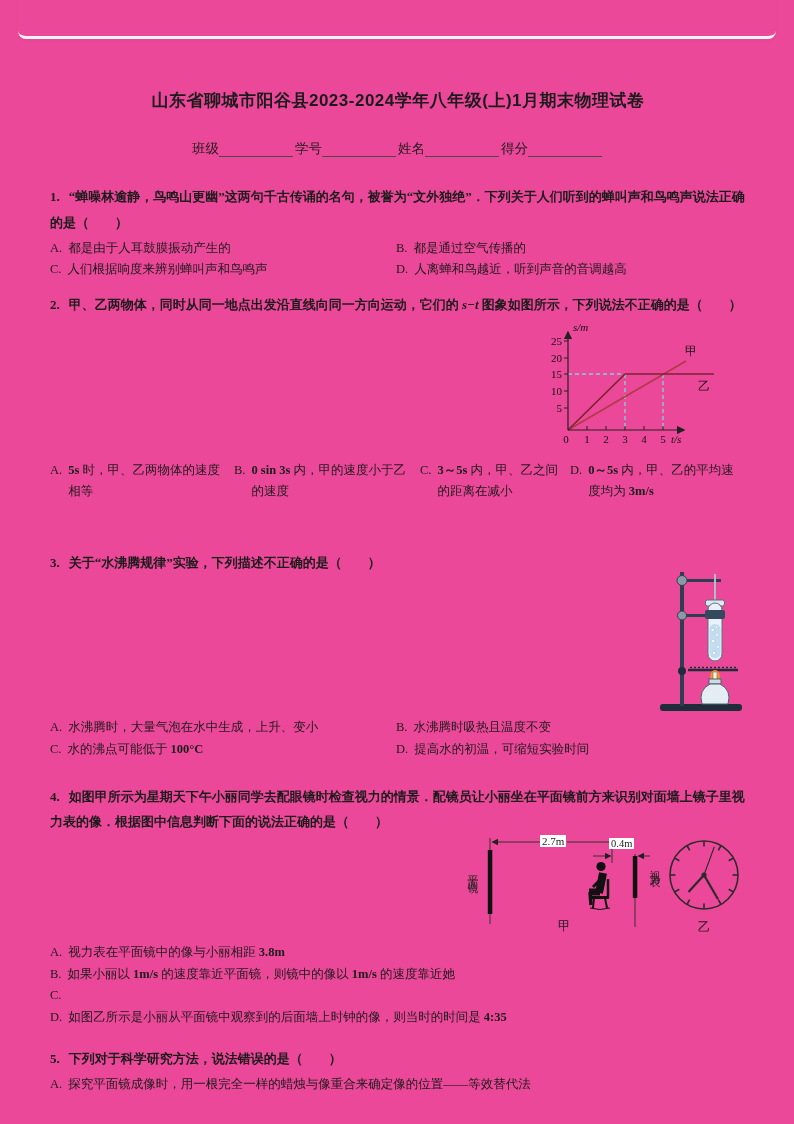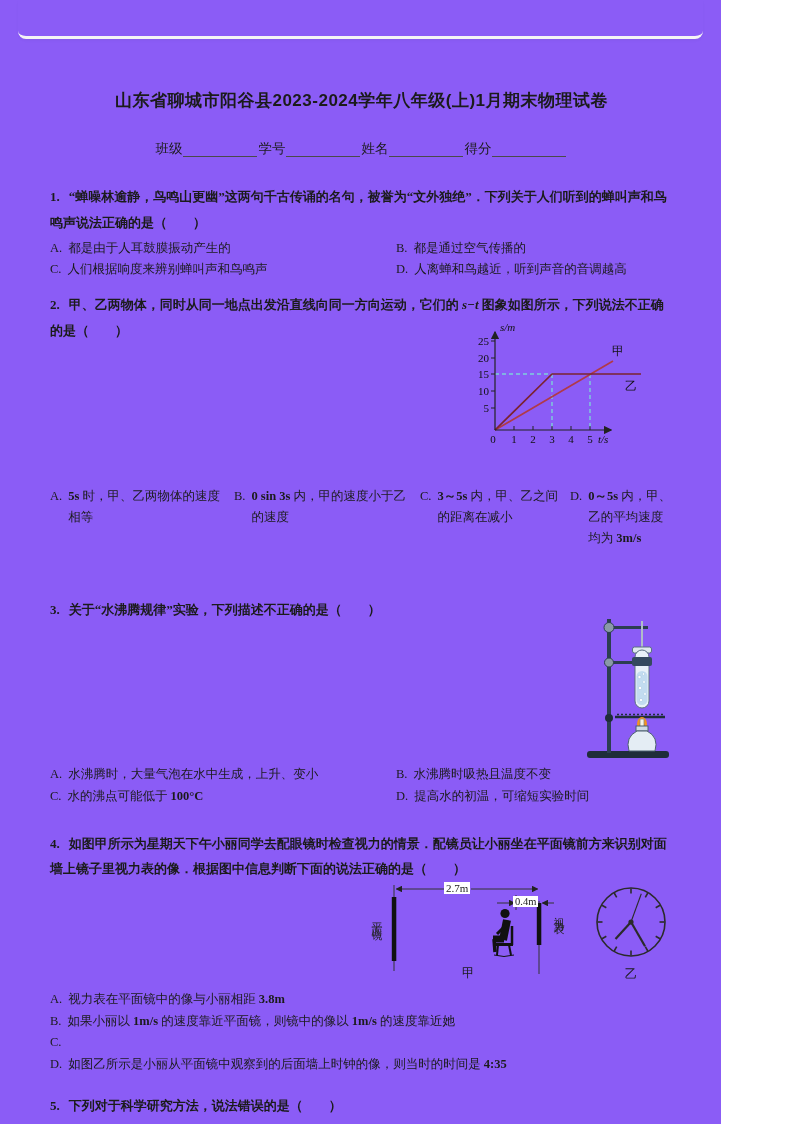--- a/index.html
+++ b/index.html
@@ -1,16 +1,16 @@
 <!DOCTYPE html>
 <html><head>
 <meta charset="utf-8">
 <style>
   html,body{margin:0;padding:0;background:#fff;}
-  .page{width:721px;height:1124px;position:relative;background:#8b5cf6;overflow:hidden;
+  .page{width:794px;height:1124px;position:relative;background:#ec4899;overflow:hidden;
         font-family:"Liberation Serif","DejaVu Serif",serif;color:#1b1b1b;}
   .topbar{height:36px;margin:0 18px;border-bottom:3px solid #f4f4f4;border-radius:0 0 8px 8px;
           box-shadow:0 2px 3px rgba(0,0,0,0.03);}
   .content{padding:0 48px 0 50px;}
   .title{margin:50px 0 0;text-align:center;font-family:"Liberation Sans","DejaVu Sans",sans-serif;
          font-size:17px;font-weight:bold;letter-spacing:.5px;}
   .inforow{display:flex;justify-content:center;margin-top:27px;font-size:13.5px;height:18px;}
   .field{display:flex;align-items:flex-end;}
   .field .flabel{line-height:16px;}
   .blank{display:inline-block;width:74px;border-bottom:1.3px solid #4a4a4a;height:15px;margin-right:2px;}
@@ -28,28 +28,28 @@
   .row4 .o1{width:184px;padding-right:8px;box-sizing:border-box;}
   .row4 .o2{width:186px;padding-right:10px;box-sizing:border-box;}
   .row4 .o3{width:150px;padding-right:8px;box-sizing:border-box;}
   .row4 .o4{flex:1;}
   .q3{margin-top:48px;}
   .q3 .appbox{position:absolute;top:16px;right:0;}
   .q3 .grid2{margin-top:140px;}
   .q3 .opt{line-height:22px;}
   .q4{margin-top:24px;}
   .q4 .stem{line-height:25px;}
-  .figrow{display:flex;justify-content:flex-end;align-items:flex-start;gap:23px;margin-top:0;height:100px;}
+  .figrow{display:flex;justify-content:flex-end;align-items:flex-start;gap:0;margin-top:0;height:100px;}
   .scene{position:relative;width:200px;height:100px;}
   .scene .vlabel{position:absolute;writing-mode:vertical-rl;font-size:11px;letter-spacing:3px;color:#222;}
   .scene .mirrorlbl{left:3px;top:33px;}
   .scene .chartlbl{right:0px;top:27px;}
   .scene .dimlbl{position:absolute;background:#fff;font-size:11px;padding:0 2px;color:#222;}
   .scene .d27{left:78px;top:1px;}
-  .scene .d04{left:147px;top:15px;font-size:10.5px;}
+  .scene .d04{left:147px;top:4px;font-size:10.5px;}
   .scene .cap{position:absolute;left:96px;top:84px;font-size:12.5px;}
   .clockbox{width:84px;text-align:center;margin-top:3px;}
   .clockbox .cap{font-size:12.5px;margin-top:2px;}
   .optlist{margin-top:8px;}
   .optlist .opt{line-height:21.5px;}
   .q5{margin-top:18px;}
   .q5 .optlist{margin-top:2px;}
   .dash{stroke:#7ecfdb;stroke-width:1.4;stroke-dasharray:4 3;fill:none;}
   .jia{stroke:#b03a48;stroke-width:1.7;fill:none;}
   .yi{stroke:#7b2430;stroke-width:1.7;fill:none;}
@@ -331,17 +331,18 @@
             <span class="otext">如图乙所示是小丽从平面镜中观察到的后面墙上时钟的像，则当时的时间是 <b>4:35</b></span>
           </div>
       </div>
     </section>
 
     <section class="q q5">
       <p class="stem"><span class="qnum">5.</span><span>下列对于科学研究方法，说法错误的是（　　）</span></p>
       <div class="opts optlist">
         <div class="opt">
             <span class="olabel">A.</span>
+            <span class="otext">探究平面镜成像时，用一根完全一样的蜡烛与像重合来确定像的位置——等效替代法</span>
           </div>
       </div>
     </section>
   </div>
 </div>
 
 </body></html>

